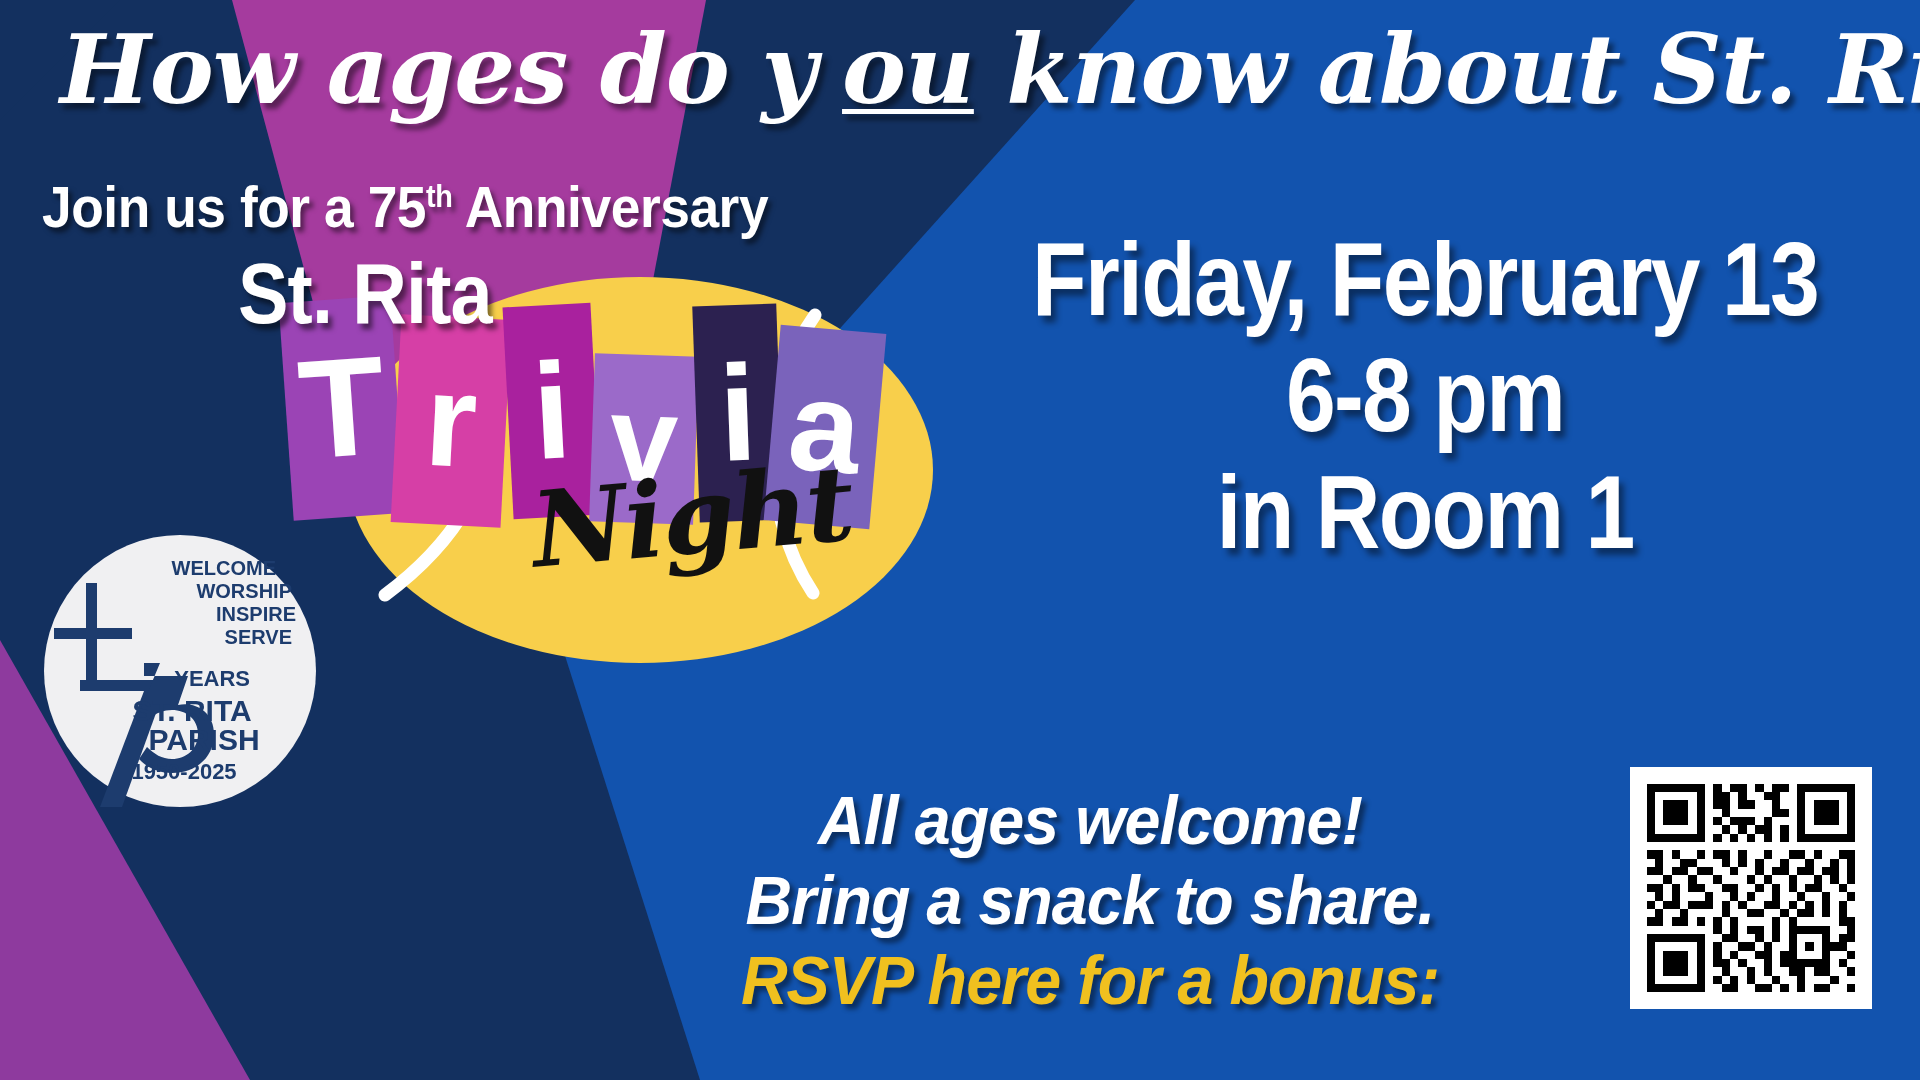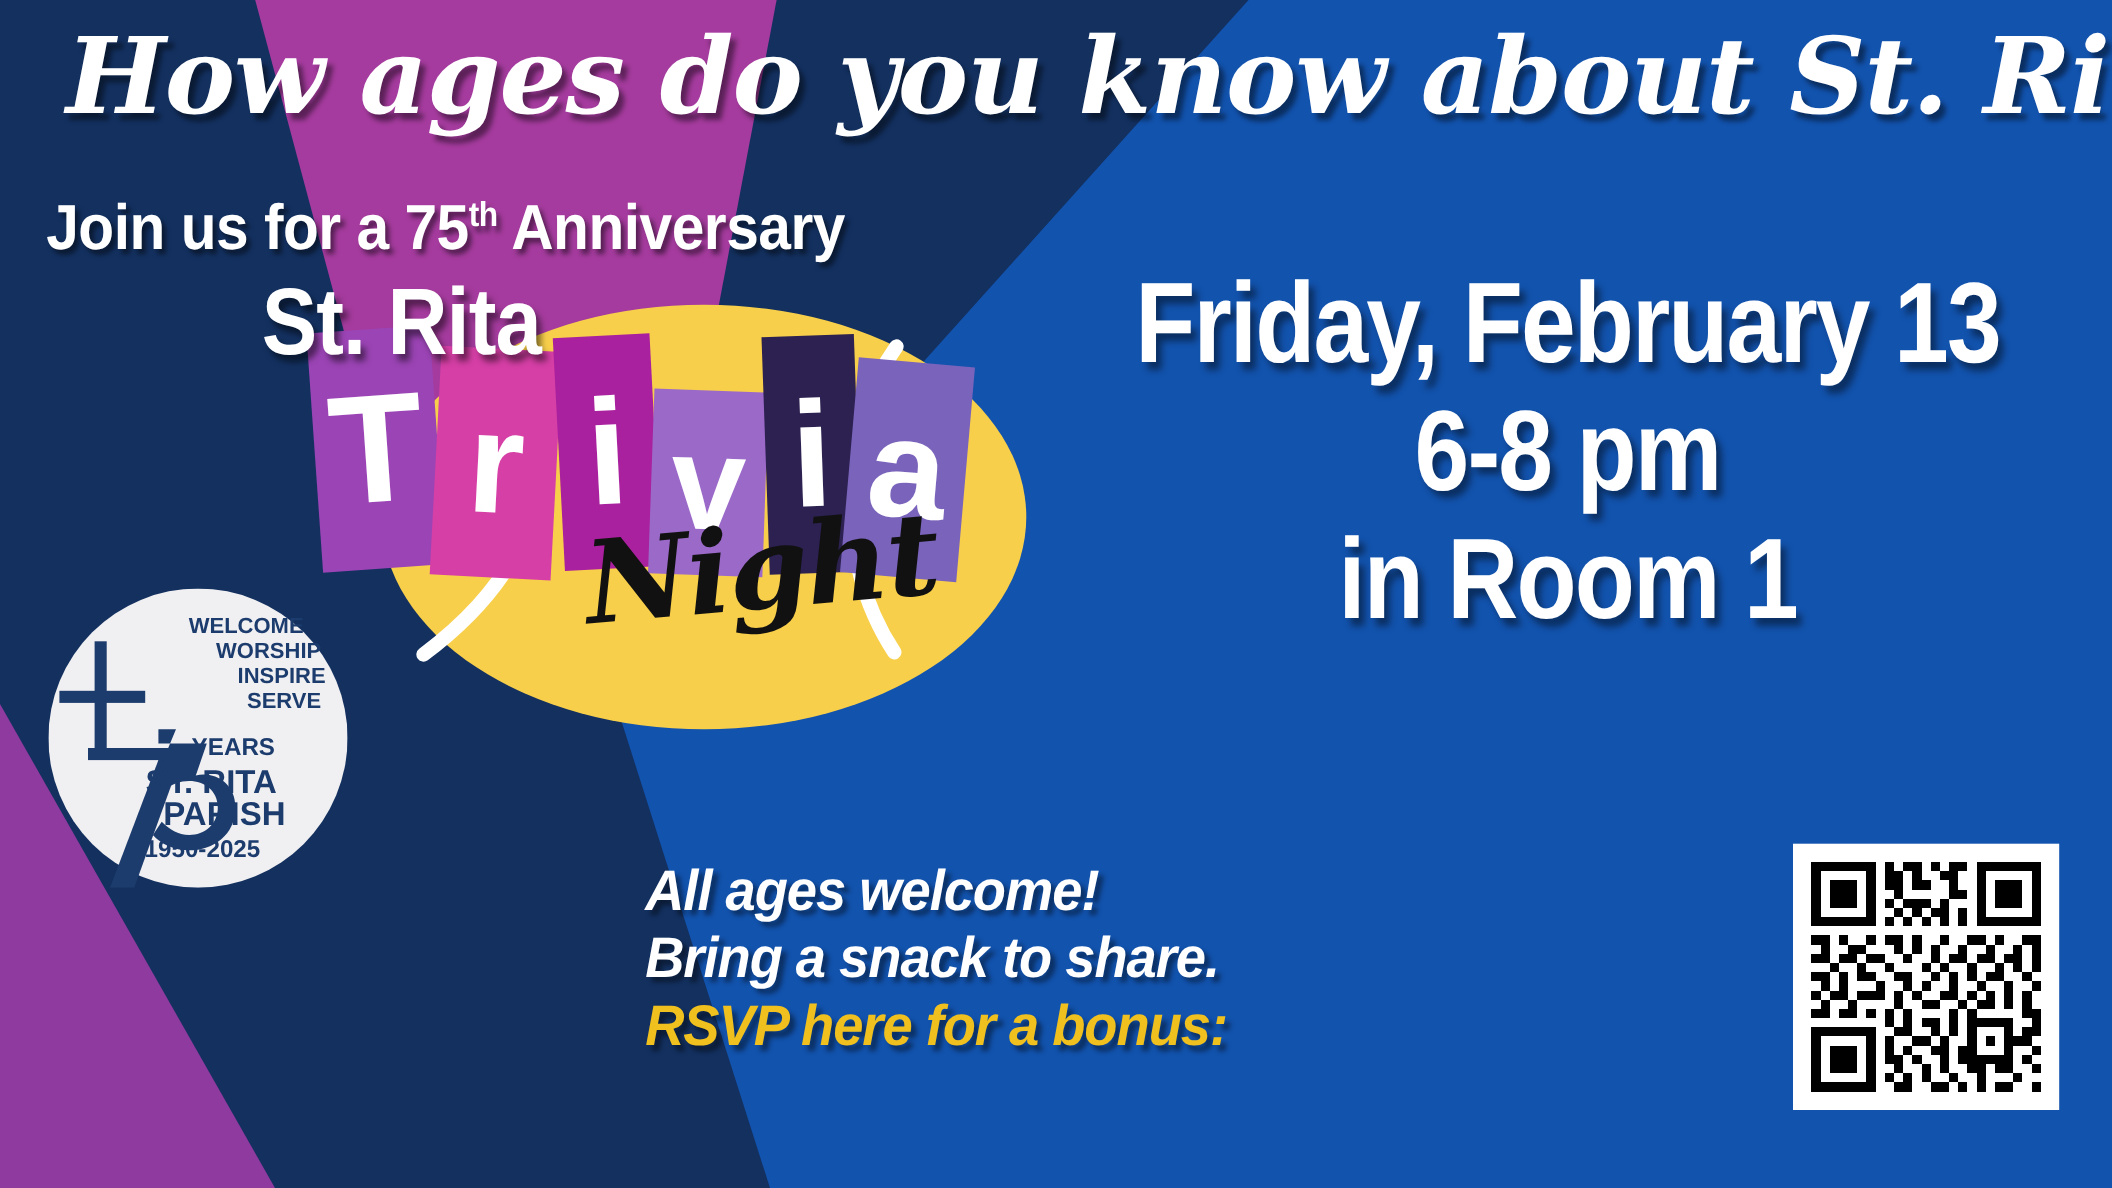--- a/index.html
+++ b/index.html
@@ -39,21 +39,21 @@
     color: #ffffff;
     font-family: "DejaVu Serif", serif;
     font-style: italic;
     font-weight: bold;
     font-size: 96px;
     line-height: 1.0;
     letter-spacing: -1px;
     white-space: nowrap;
     text-shadow: 5px 6px 5px rgba(0,0,0,0.45);
   }
-  #headline .u { text-decoration-thickness: 5px; text-underline-offset: 6px; }
+  #headline .u { text-decoration: underline; text-decoration-thickness: 5px; text-underline-offset: 6px; margin-left: 26px; }
 
   
   #joinline {
     position: absolute;
     left: 42px;
     top: 178px;
     color: #ffffff;
     font-family: "Liberation Sans", sans-serif;
     font-weight: bold;
     font-size: 58px;
@@ -134,44 +134,44 @@
     letter-spacing: -2px;
     z-index: 9;
     transform: rotate(-5deg);
     transform-origin: left center;
   }
 
   
   #details {
     position: absolute;
     left: 960px;
-    top: 236px;
+    top: 221px;
     width: 930px;
     text-align: center;
     color: #ffffff;
     font-family: "Liberation Sans", sans-serif;
     font-weight: bold;
     font-size: 104px;
     line-height: 1.12;
     letter-spacing: -2px;
     text-shadow: 6px 7px 7px rgba(0,0,0,0.45);
   }
   #details .dl { display: block; transform: scaleX(0.86); }
 
   
   #footer {
     position: absolute;
     left: 560px;
     top: 780px;
     width: 1060px;
-    text-align: left;
+    text-align: center;
     font-family: "Liberation Sans", sans-serif;
     font-weight: bold;
     font-style: italic;
-    font-size: 52px;
+    font-size: 68px;
     line-height: 1.18;
     letter-spacing: -1px;
     color: #ffffff;
     text-shadow: 5px 5px 5px rgba(0,0,0,0.45);
   }
   #footer .fl { display: block; transform: scaleX(0.95); }
   #footer .gold { color: #f0c01f; }
 
   
   #qr {

